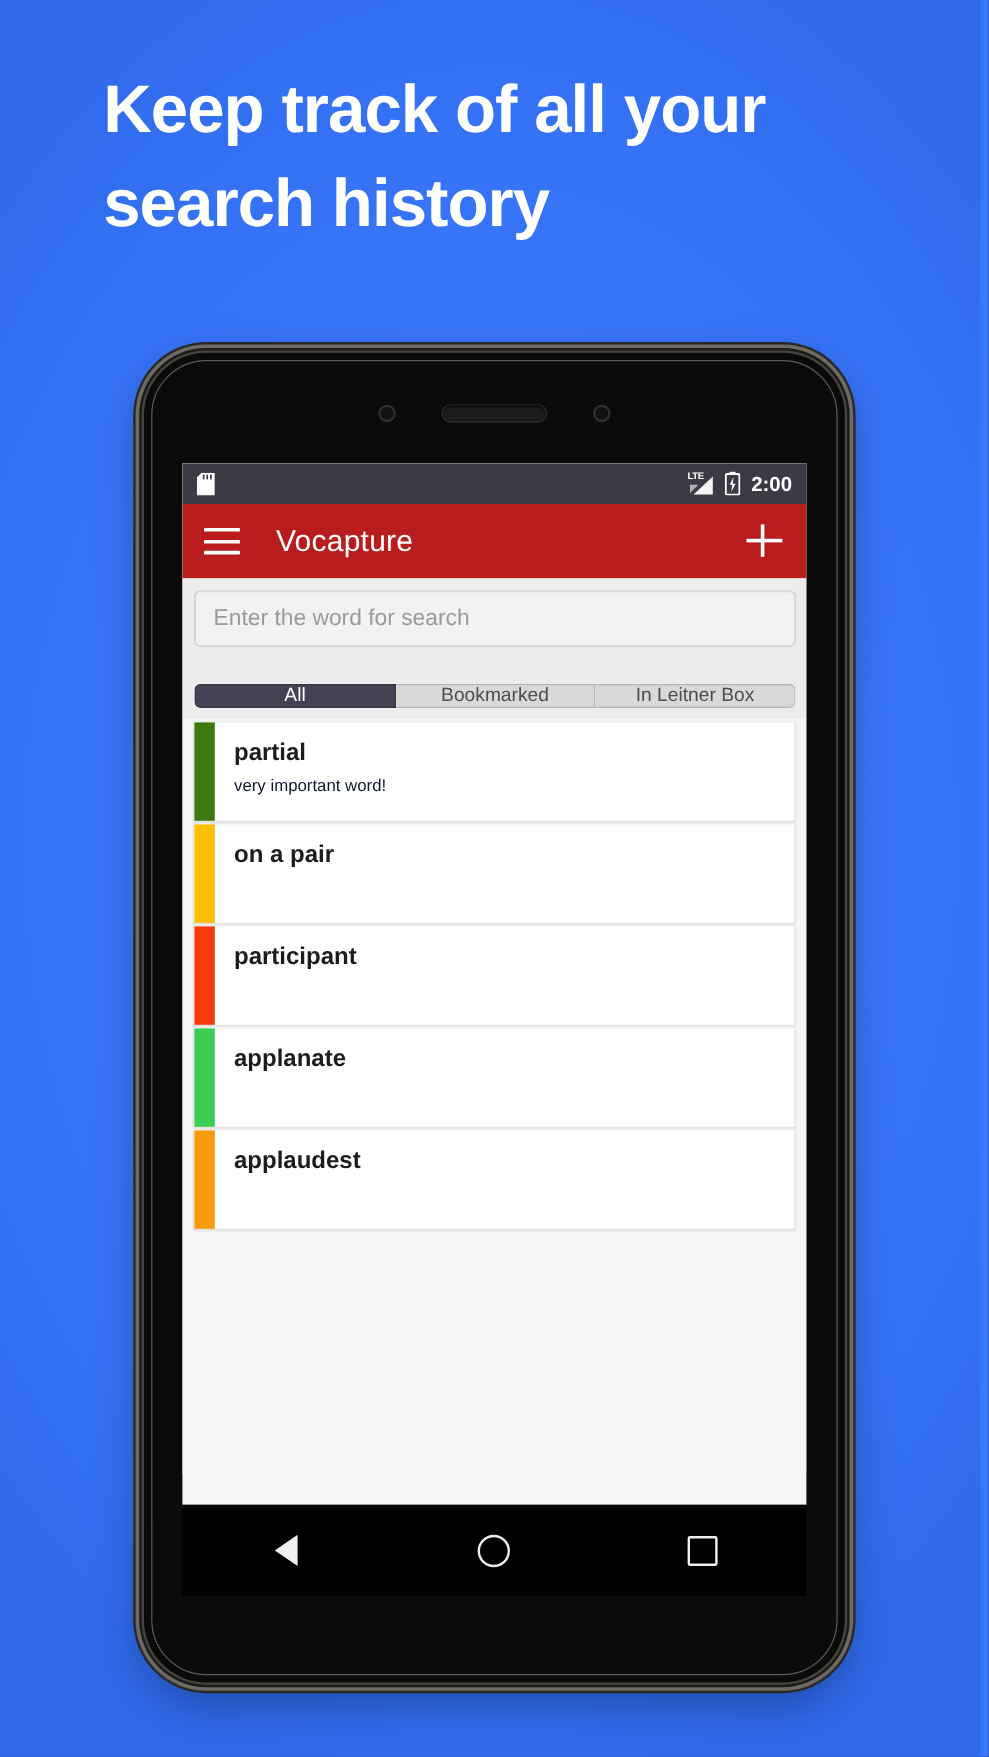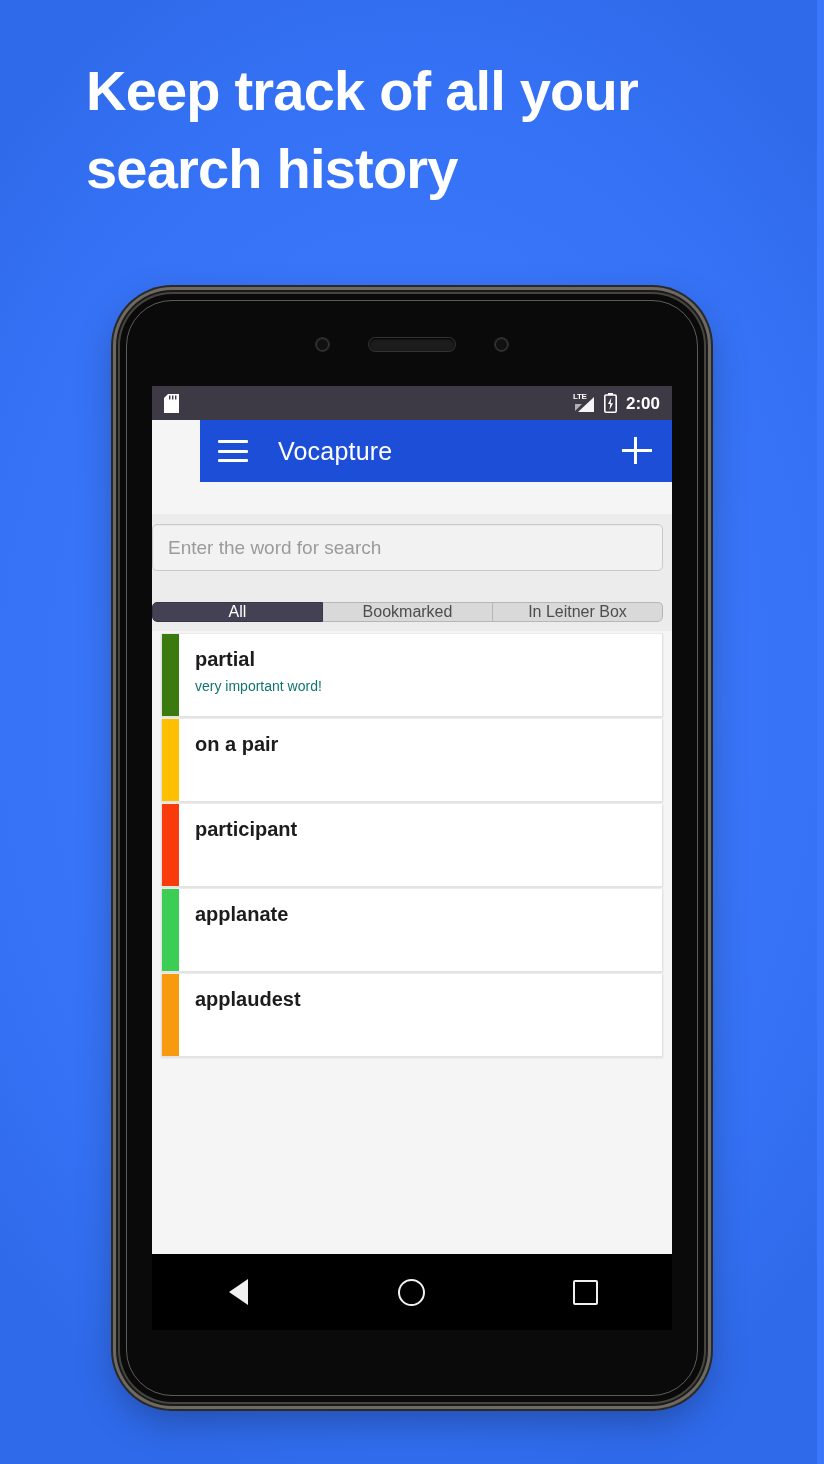--- a/index.html
+++ b/index.html
@@ -135,25 +135,24 @@
   .status-time {
     font-size: 17px;
     font-weight: bold;
     line-height: 17px;
     color: #fff;
   }
 
   
   .appbar {
     height: 62px;
-    background: #1d4ed8;
+    background: #b91c1c;
     display: flex;
     align-items: center;
     padding: 0 18px;
-    margin-left: 48px;
   }
   .hamburger {
     width: 30px;
     height: 22px;
     display: flex;
     flex-direction: column;
     justify-content: space-between;
     cursor: pointer;
   }
   .hamburger span {
@@ -185,22 +184,21 @@
   .plus-btn::before {
     left: 2px; top: 15px; width: 30px; height: 3px;
   }
   .plus-btn::after {
     left: 13.5px; top: 3px; width: 3px; height: 27px;
   }
 
   
   .filter-zone {
     background: #ececec;
-    padding: 10px 9px 9px 0;
-    margin-top: 32px;
+    padding: 10px 9px 9px 10px;
   }
   .search-box {
     height: 45px;
     background: #f2f2f2;
     border: 1px solid #c9c9c9;
     border-radius: 5px;
     display: flex;
     align-items: center;
     padding: 0 13px;
     box-shadow: inset 0 1px 1px rgba(0,0,0,0.04);
@@ -280,21 +278,21 @@
   }
   .card-title {
     font-size: 20px;
     font-weight: bold;
     color: #1c1c1c;
     line-height: 24px;
   }
   .card-sub {
     margin-top: 7px;
     font-size: 14px;
-    color: #0f766e;
+    color: #0f172a;
     line-height: 16px;
   }
 
   
   .navbar {
     position: absolute;
     left: 32px;
     top: 960px;
     width: 520px;
     height: 76px;

